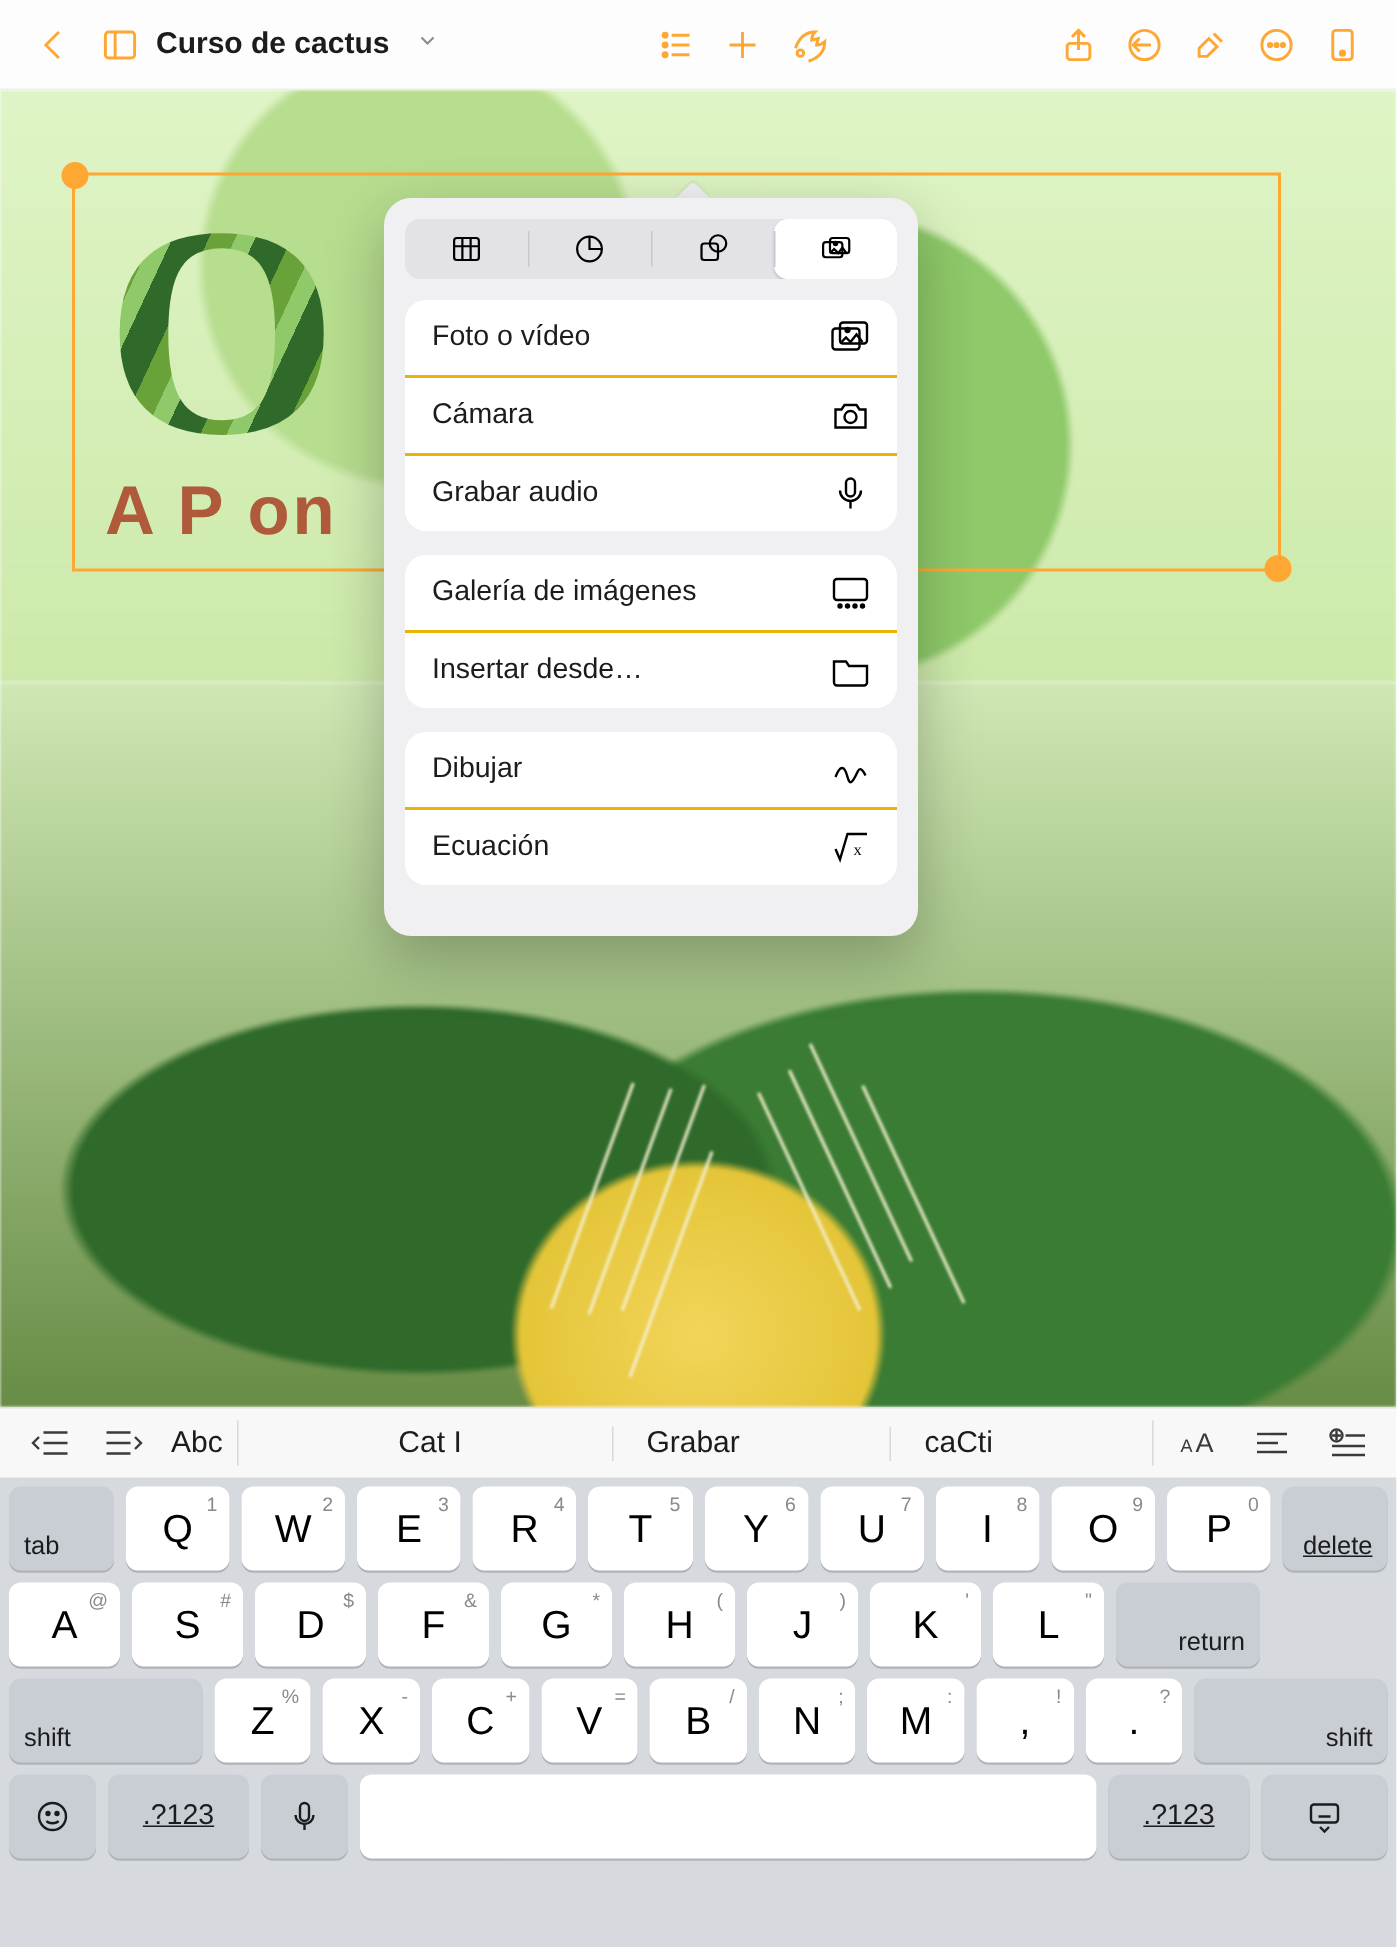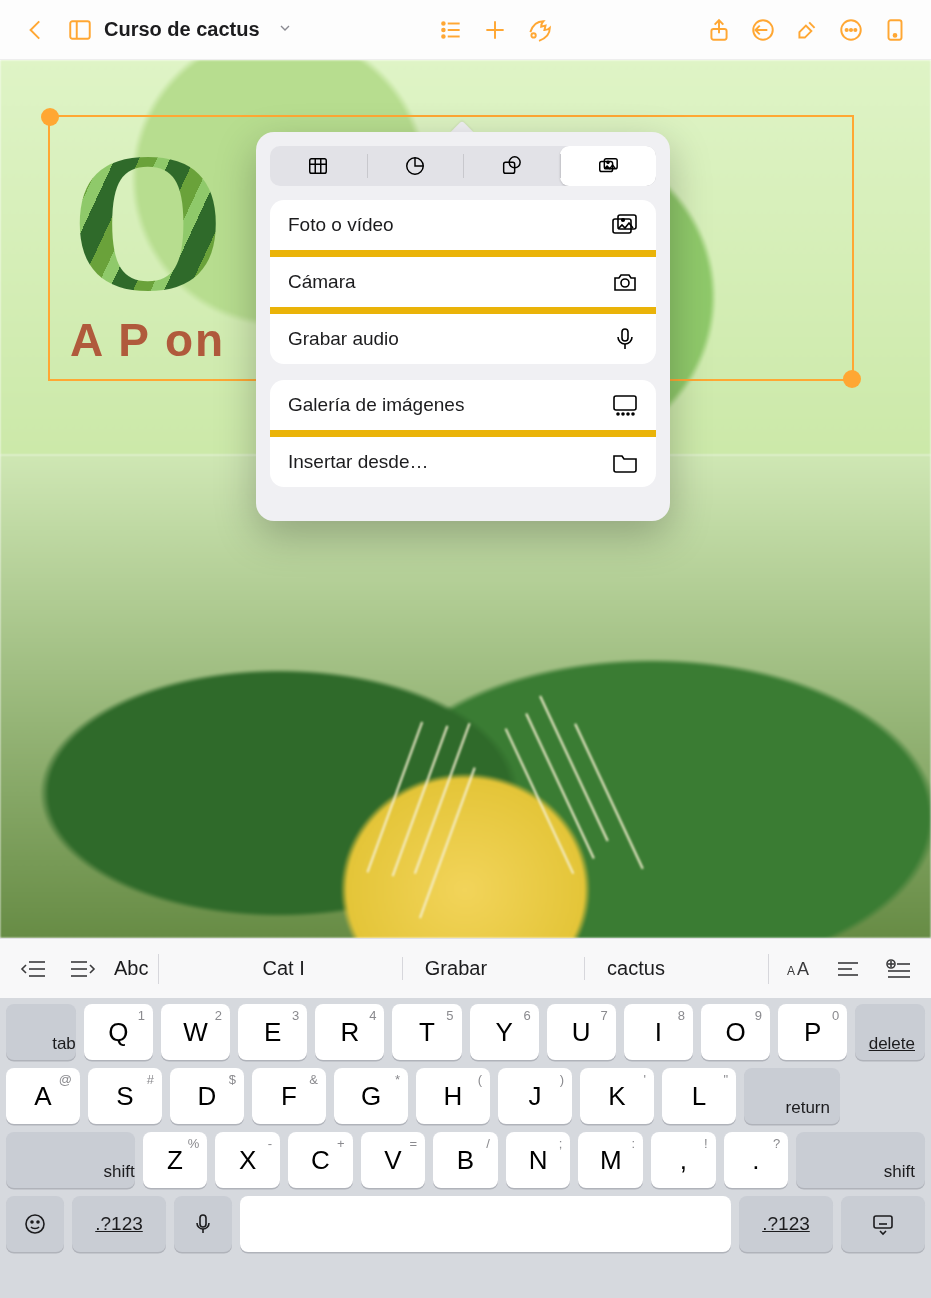--- a/index.html
+++ b/index.html
@@ -129,21 +129,21 @@
     position:absolute;
     top:64px; left:454px;
     width:16px; height:16px; background:var(--grey-bg);
     transform:rotate(45deg);
     border-top-left-radius:3px;
     box-shadow:-1px -1px 2px rgba(0,0,0,0.06);
   }
   .popover {
     position:absolute;
     top:72px; left:256px;
-    width:414px;
+    width:356px;
     background:var(--grey-bg);
     border-radius:18px;
     box-shadow:0 14px 40px rgba(0,0,0,0.25);
     padding-bottom:18px;
   }
   .segmented {
     display:flex;
     margin:14px 14px 14px 14px;
     background:#e2e2e7;
     border-radius:10px;
@@ -173,32 +173,32 @@
     margin:0 14px 16px 14px;
     overflow:hidden;
   }
   .menu-item {
     display:flex; align-items:center; justify-content:space-between;
     padding:14px 18px;
     font-size:19px;
     color:var(--text);
     cursor:pointer;
   }
-  .menu-item + .menu-item { border-top:7px solid #eab308; }
+  .menu-item + .menu-item { border-top:2px solid #eab308; }
   .menu-item .mini-icon { width:26px; height:22px; color:#000; }
   .menu-item .mini-icon svg { width:100%; height:100%; stroke:currentColor; fill:none; stroke-width:1.6; }
 
   
   .kb-area {
     position:absolute; left:0; right:0; bottom:0;
     height:360px;
     display:flex; flex-direction:column;
   }
   .shortcut-bar {
-    height:60px;
+    height:47px;
     background:#f8f8f9;
     border-top:1px solid #e0e0e3;
     display:flex; align-items:center;
     padding:0 10px;
     gap:4px;
   }
   .sb-icon {
     width:46px; height:40px;
     display:flex; align-items:center; justify-content:center;
     color:#3a3a3c; cursor:pointer;
@@ -227,21 +227,21 @@
     border-radius:8px;
     box-shadow:0 1.5px 0 var(--key-border);
     display:flex; flex-direction:column; align-items:center; justify-content:center;
     height:56px;
     font-size:26px;
     color:#000;
     position:relative;
     cursor:pointer;
     user-select:none;
   }
-  .key.small-label { justify-content:flex-end; align-items:flex-end; font-size:18px; padding:0 0 6px 10px; color:#4b4b4f;}
+  .key.small-label { justify-content:flex-end; align-items:flex-start; font-size:18px; padding:0 0 6px 10px; color:#4b4b4f;}
   .key .hint { position:absolute; top:4px; right:8px; font-size:13px; color:#8a8a8e; }
   .key.special {
     background:var(--key-special);
     color:#1c1c1e;
   }
   .key.special.small-label { font-size:17px; }
   .key svg { width:24px; height:24px; stroke:#1c1c1e; fill:none; stroke-width:1.6; }
   .spacebar { flex:1; }
 
   
@@ -434,20 +434,39 @@
       <div class="menu-item">
         <span>Insertar desde…</span>
         <span class="mini-icon">
           <svg viewBox="0 0 26 22">
               <path d="M2 5h8l2 3h12v11a2 2 0 0 1-2 2H4a2 2 0 0 1-2-2z"></path>
             </svg>
         </span>
       </div>
     </div>
 
+    <div class="menu-group">
+      <div class="menu-item">
+        <span>Dibujar</span>
+        <span class="mini-icon">
+          <svg viewBox="0 0 26 22">
+              <path d="M3 16c3-8 6-8 8 0s5 0 7-4 5 3 5 3"></path>
+            </svg>
+        </span>
+      </div>
+      <div class="menu-item">
+        <span>Ecuación</span>
+        <span class="mini-icon">
+          <svg viewBox="0 0 26 22">
+              <path d="M3 12l3 7 5-17h13"></path>
+              <text x="15" y="16" font-size="11" font-family="serif" fill="#000" stroke="none">x</text>
+            </svg>
+        </span>
+      </div>
+    </div>
   </div>
 </div>
 
 <div class="kb-area">
   <div class="shortcut-bar">
     <div class="sb-icon">
       <svg viewBox="0 0 28 24">
           <line x1="10" y1="5" x2="26" y2="5"></line>
           <line x1="10" y1="12" x2="26" y2="12"></line>
           <line x1="10" y1="19" x2="26" y2="19"></line>
@@ -460,21 +479,21 @@
           <line x1="2" y1="12" x2="18" y2="12"></line>
           <line x1="2" y1="19" x2="18" y2="19"></line>
           <polyline points="21 8 25 12 21 16"></polyline>
         </svg>
     </div>
     <div class="sb-text">Abc</div>
     <div class="sb-sep"></div>
     <div class="sb-sugg">
       <span>Cat I</span>
       <span>Grabar</span>
-      <span>cactus</span>
+      <span>caCti</span>
     </div>
     <div class="sb-sep"></div>
     <div class="sb-icon">
       <svg viewBox="0 0 28 24">
           <text x="3" y="18" font-size="12" fill="currentColor" stroke="none">A</text>
           <text x="13" y="18" font-size="18" fill="currentColor" stroke="none">A</text>
         </svg>
     </div>
     <div class="sb-icon">
       <svg viewBox="0 0 28 24">

